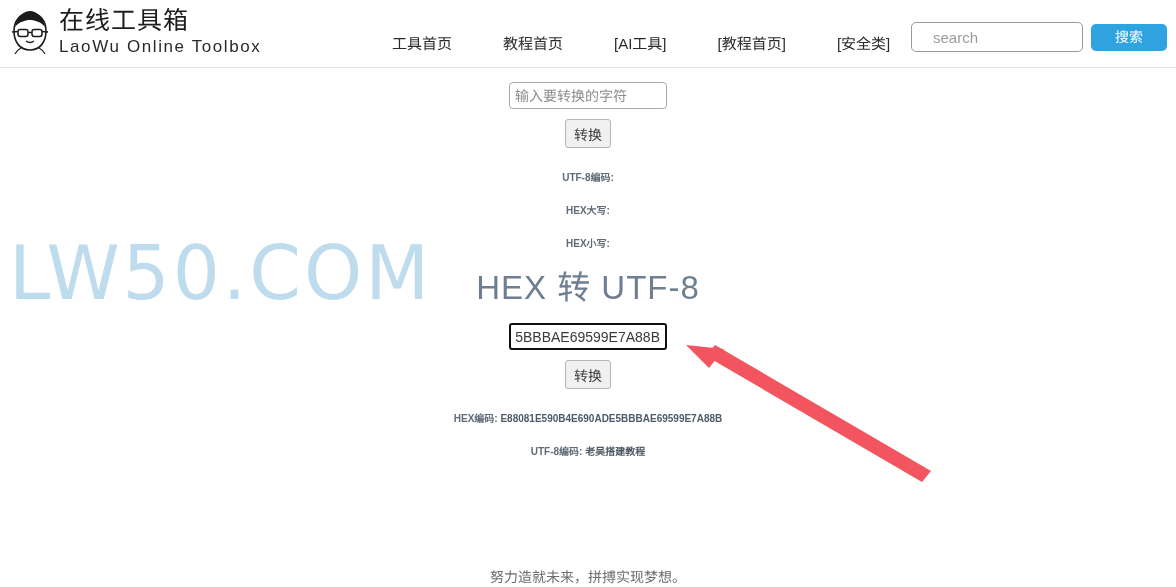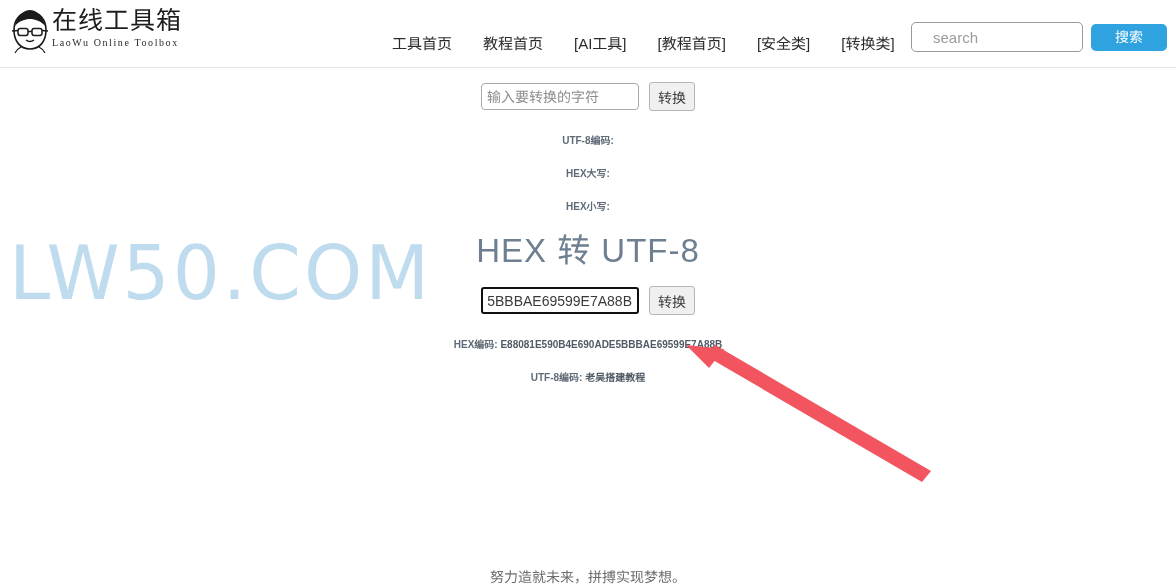--- a/index.html
+++ b/index.html
@@ -21,53 +21,54 @@
     position: relative;
     height: 68px;
     border-bottom: 1px solid #e3e3e3;
     box-sizing: border-box;
   }
   .brand {
     position: absolute;
     left: 8px;
     top: 8px;
     display: flex;
-    align-items: flex-start;
+    align-items: center;
+    gap: 7px;
   }
   .brand-mark {
     width: 44px;
     height: 46px;
     flex: 0 0 auto;
   }
   .brand-text {
     display: flex;
     flex-direction: column;
     justify-content: center;
     line-height: 1;
   }
   .brand-title {
     font-size: 25px;
     color: #1d1d1d;
     letter-spacing: 1px;
     font-weight: 400;
   }
   .brand-sub {
-    font-size: 10px;
+    font-size: 17px;
     color: #2a2a2a;
     letter-spacing: 1.6px;
     margin-top: 5px;
-    font-family: Liberation Serif, serif;
   }
 
   .nav {
     position: absolute;
     left: 392px;
     top: 32px;
     display: flex;
     align-items: center;
+    gap: 20px;
   }
   .nav-item {
     font-size: 15px;
     color: #2b2b2b;
     text-decoration: none;
     white-space: nowrap;
     margin-right: 31px;
     cursor: pointer;
   }
   .nav-item:last-child { margin-right: 0; }
@@ -139,20 +140,21 @@
     letter-spacing: 1px;
   }
   .sec-title.second { padding-top: 11px; }
 
   .form-row {
     margin-top: 14px;
     display: flex;
     justify-content: center;
     align-items: center;
     gap: 10px;
+    flex-direction: column;
   }
   .conv-input {
     width: 158px;
     height: 27px;
     box-sizing: border-box;
     padding: 0 5px;
     font-size: 14px;
     color: #3a3a3a;
     font-family: "Liberation Sans", "DejaVu Sans", sans-serif;
     border: 1px solid #a9a9a9;

